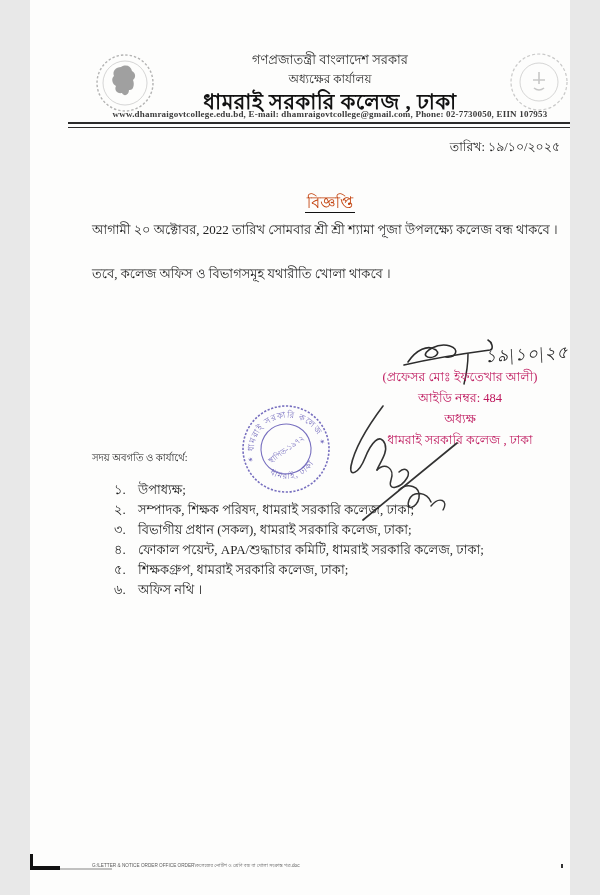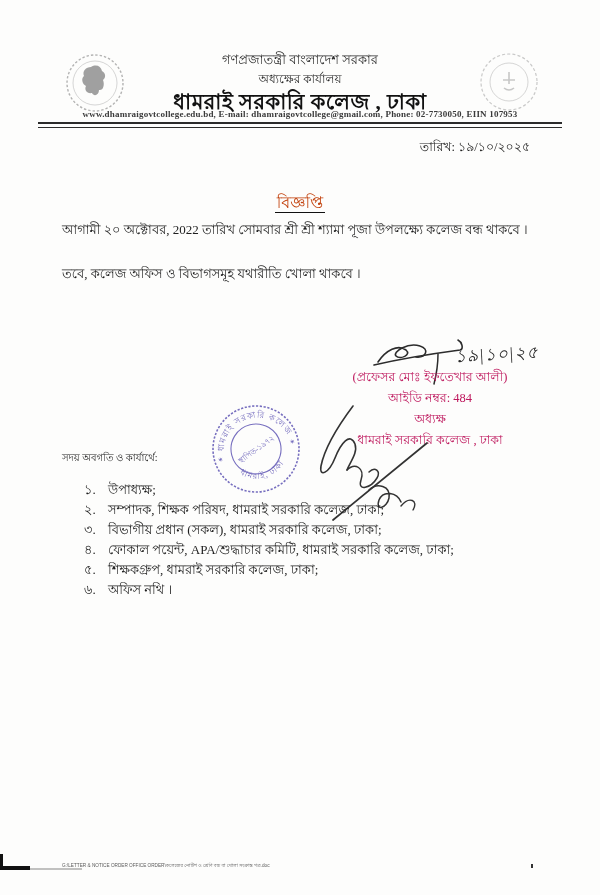--- a/index.html
+++ b/index.html
@@ -1,17 +1,17 @@
 <!DOCTYPE html>
 <html lang="bn"><head>
 <meta charset="utf-8">
 <style>
   html,body{margin:0;padding:0;background:#e8e8e8;}
   .page{
-    position:relative;width:600px;height:895px;margin:0 auto;
+    position:relative;width:540px;height:895px;margin:0 auto;
     background:#fdfdfc;overflow:hidden;
     font-family:"Liberation Serif","DejaVu Serif",serif;
     color:#222;
   }
   .abs{position:absolute;}
   
   .hdr-center{left:110px;top:50px;width:380px;text-align:center;}
   .govt-line{font-size:13px;line-height:1.5;color:#2b2b2b;}
   .office-line{font-size:12px;line-height:1.5;color:#2b2b2b;}
   .college-name{font-size:21px;font-weight:bold;line-height:1.4;color:#111;letter-spacing:.5px;}

